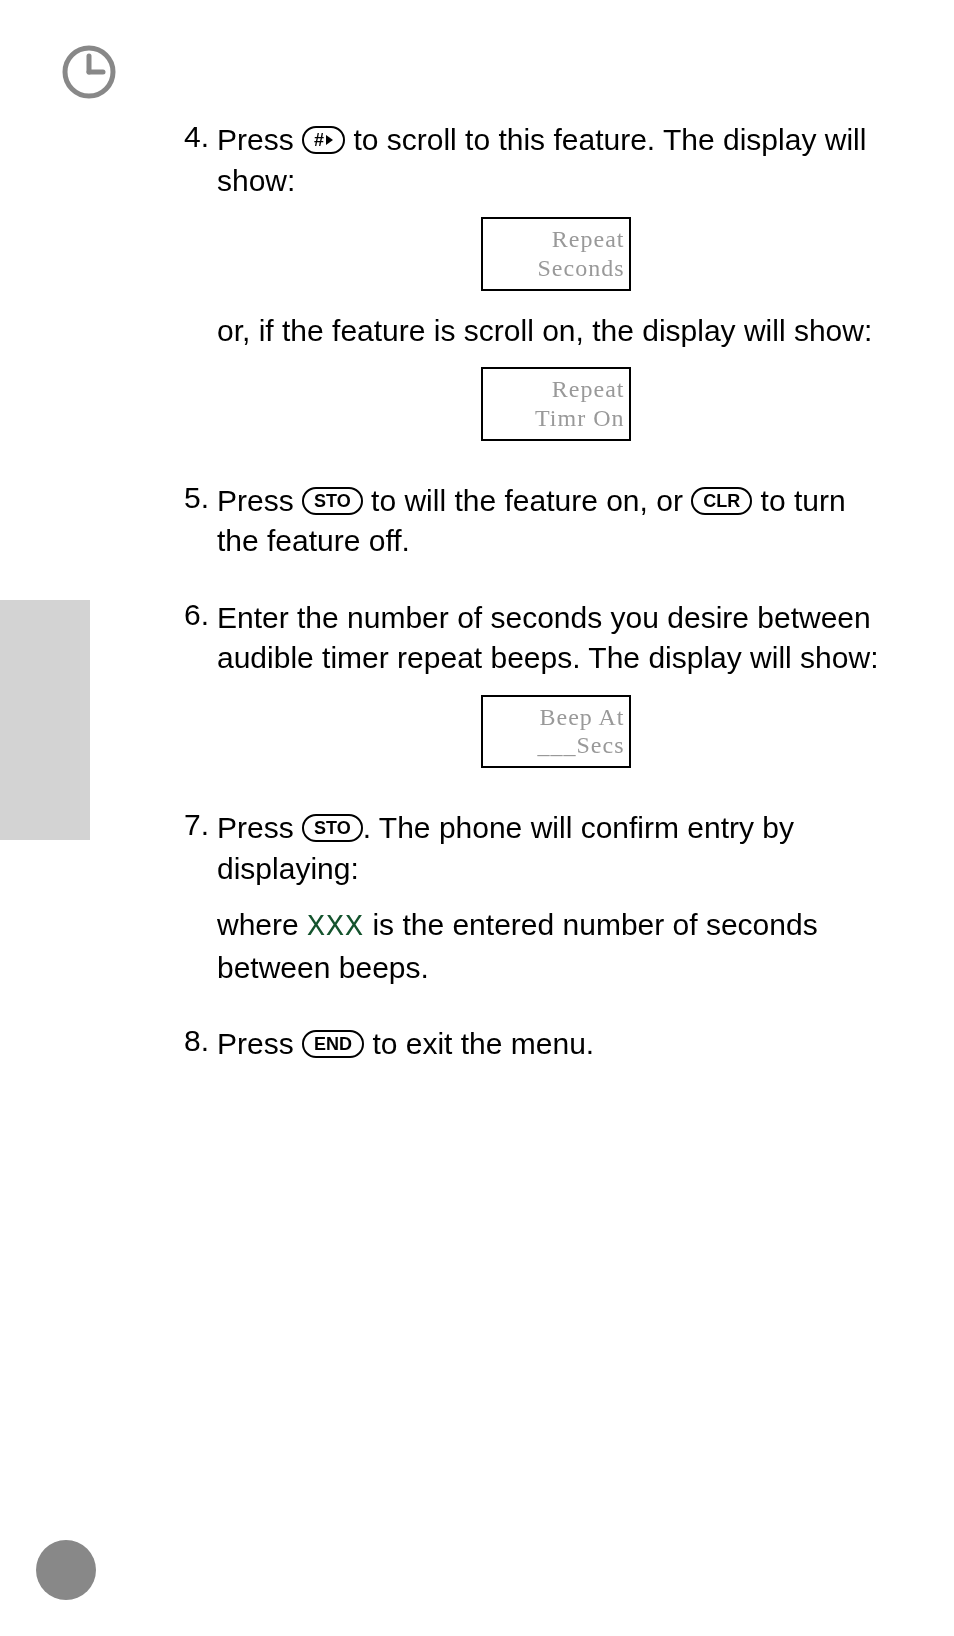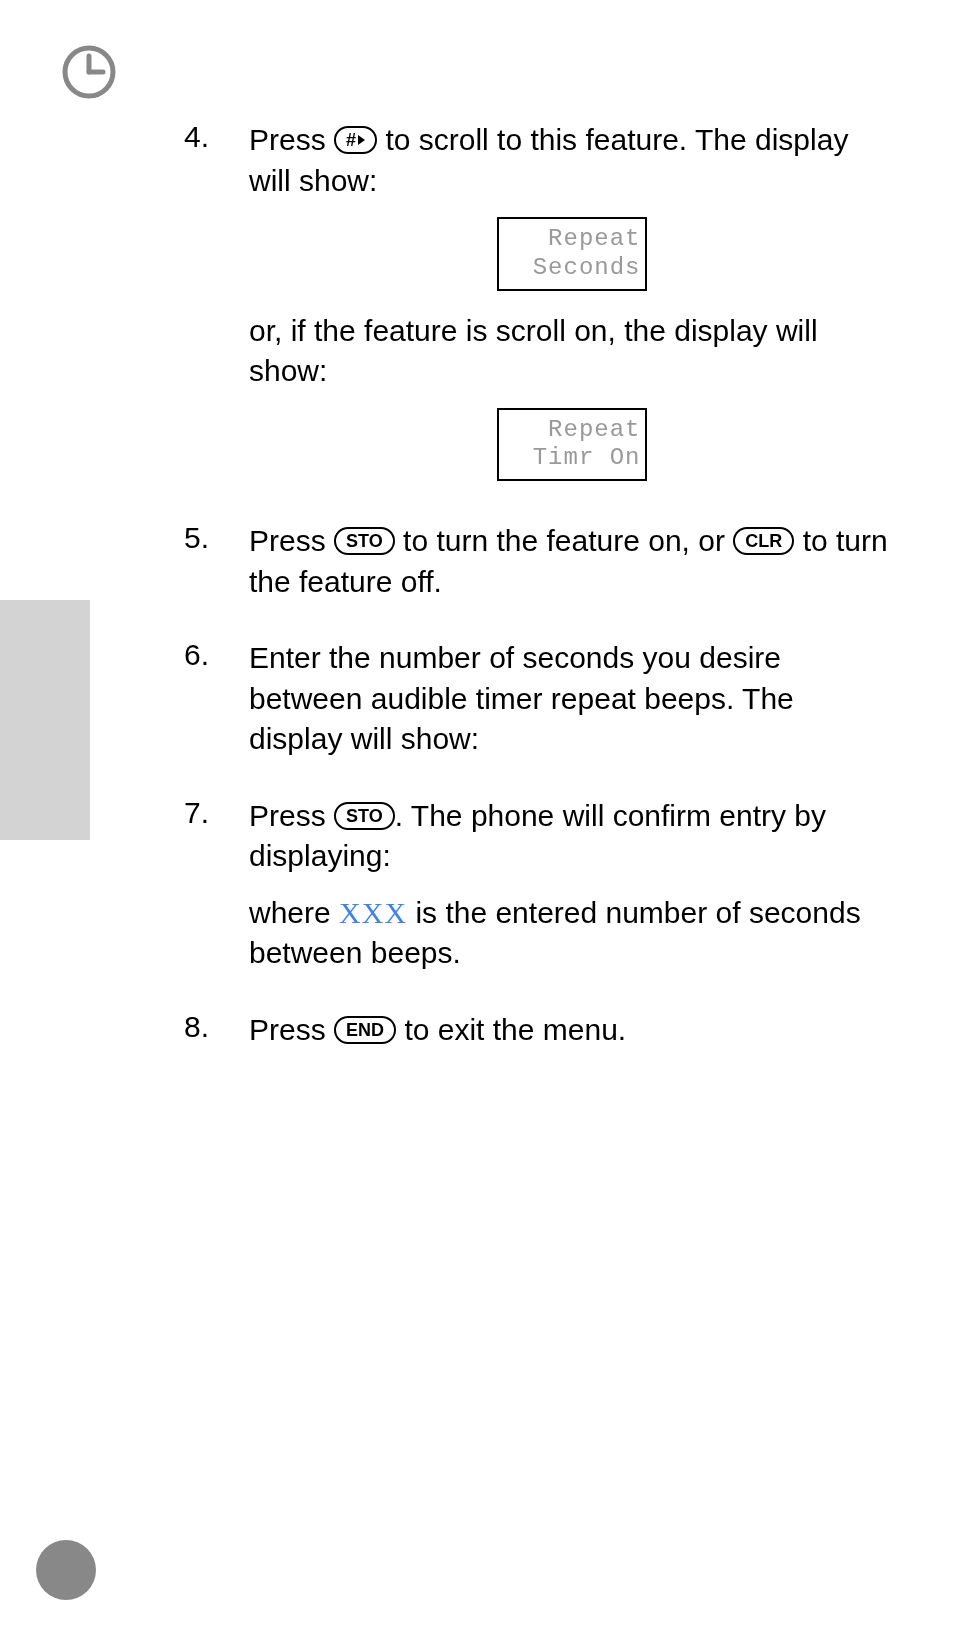--- a/index.html
+++ b/index.html
@@ -46,21 +46,20 @@
     }
     .step-num {
       width: 42px;
       flex-shrink: 0;
       text-align: right;
       padding-right: 8px;
     }
     .step-body {
       flex: 1;
       line-height: 1.35;
-      margin-left: 32px;
     }
     .step-body p {
       margin: 0 0 16px 0;
     }
     .key {
       display: inline-flex;
       align-items: center;
       justify-content: center;
       border: 2px solid #000;
       border-radius: 16px;
@@ -87,24 +86,24 @@
       width: 150px;
       margin: 8px auto 20px auto;
       padding: 6px 4px;
       font-family: "Courier New", monospace;
       font-size: 24px;
       line-height: 1.2;
       color: #999;
       text-align: right;
       letter-spacing: 1px;
     }
-    .display-box div { white-space: pre; }
+    .display-box div { white-space: pre; font-family: Liberation Serif, serif; }
     .inline-mono {
-      font-family: Liberation Serif, serif;
-      color: #3b82f6;
+      font-family: Liberation Mono, monospace;
+      color: #14532d;
       letter-spacing: 1px;
     }
   </style>
 </head>
 <body>
 
 <div class="top-icon">
   <svg width="56" height="56" viewBox="0 0 56 56">
     <circle cx="28" cy="28" r="24" fill="none" stroke="#888" stroke-width="5"></circle>
     <line x1="28" y1="28" x2="28" y2="12" stroke="#888" stroke-width="5" stroke-linecap="round"></line>
@@ -139,31 +138,35 @@
       </div>
     </div>
   </div>
 
   <div class="step">
     <div class="step-num">5.</div>
     <div class="step-body">
       <p>
         <span>Press </span>
         <span class="key">STO</span>
-        <span> to turn the feature on, or </span>
+        <span> to will the feature on, or </span>
         <span class="key">CLR</span>
         <span> to turn the feature off.</span>
       </p>
     </div>
   </div>
 
   <div class="step">
     <div class="step-num">6.</div>
     <div class="step-body">
       <p>Enter the number of seconds you desire between audible timer repeat beeps. The display will show:</p>
+      <div class="display-box">
+        <div>Beep At</div>
+        <div>___Secs</div>
+      </div>
     </div>
   </div>
 
   <div class="step">
     <div class="step-num">7.</div>
     <div class="step-body">
       <p>
         <span>Press </span>
         <span class="key">STO</span><span>. The phone will confirm entry by displaying:</span>
       </p>

